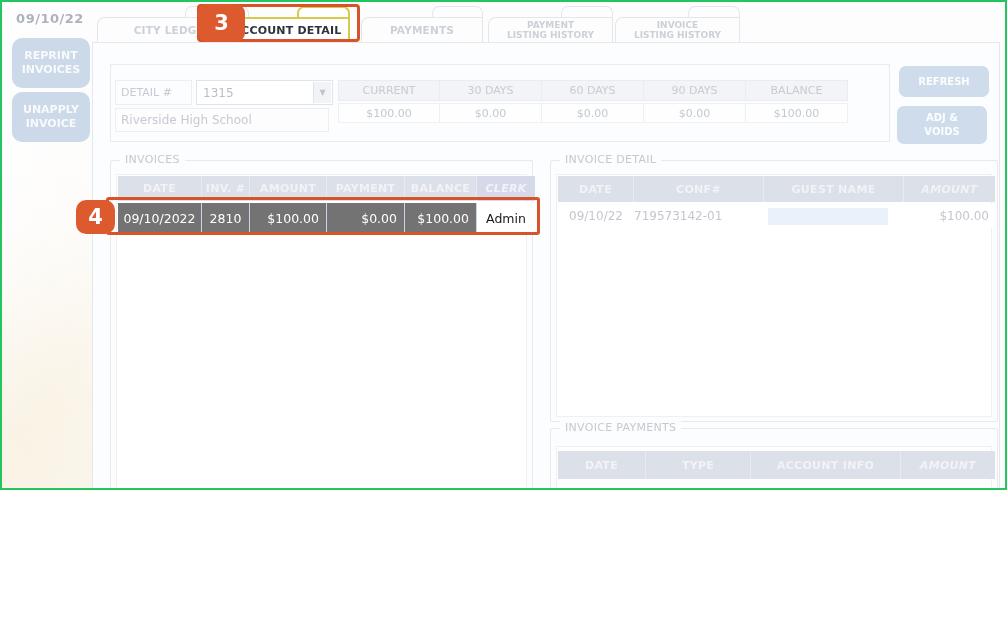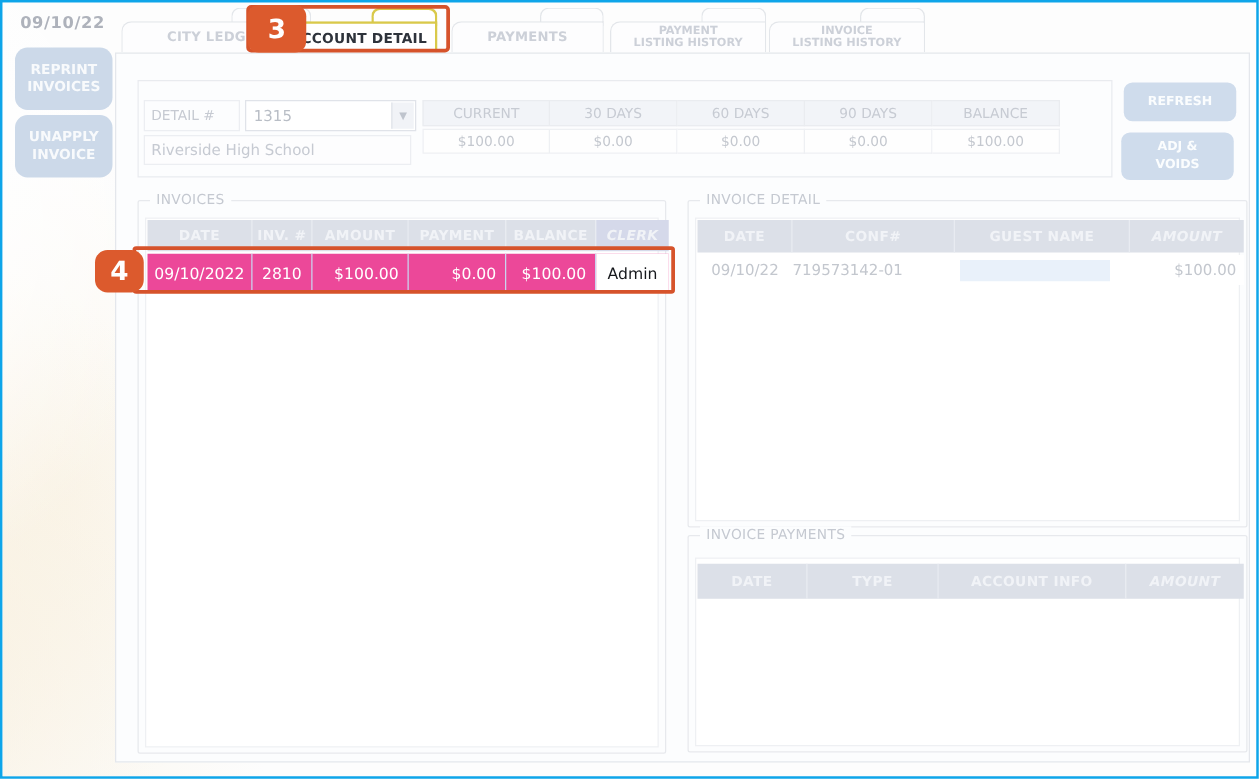--- a/index.html
+++ b/index.html
@@ -1,19 +1,19 @@
 <!DOCTYPE html>
 <html><head>
 <meta charset="utf-8">
 <style>
   * { margin:0; padding:0; box-sizing:border-box; }
   html,body { width:1007px; height:623px; }
   body { font-family:"DejaVu Sans","Liberation Sans",sans-serif; background:#fff; }
 
-  .window { position:relative; width:1007px; height:623px; border:2px solid #0ea5e9;
+  .window { position:relative; width:1007px; height:490px; border:2px solid #22c55e;
             background:#fdfdfd; overflow:hidden; }
 
   
   .bg-decor { position:absolute; left:0; top:0; width:420px; height:623px; pointer-events:none;
     background:
       radial-gradient(ellipse 300px 420px at -60px 180px, rgba(255,255,255,.95), rgba(255,255,255,0) 65%),
       radial-gradient(ellipse 520px 480px at -140px 520px, rgba(247,237,216,.85) 0%, rgba(247,237,216,0) 70%),
       radial-gradient(ellipse 260px 380px at 40px 380px, rgba(250,243,229,.7), rgba(250,243,229,0) 70%);
   }
 
@@ -97,21 +97,21 @@
                display:flex; align-items:center; justify-content:center; }
   .thead .th:last-child { border-right:none;font-style:italic; }
   .thead .th.clerk { background:#d5d9ea; }
 
   .inv-grid   { grid-template-columns:84px 48px 77px 78px 72px 58px; }
   .det-grid   { grid-template-columns:76px 130px 140px 91px; }
   .pay-grid   { grid-template-columns:88px 105px 150px 94px; }
 
   .inv-head { position:absolute; left:1px; top:1px; width:417px; }
   .inv-row { position:absolute; left:1px; top:28px; width:417px; height:30px; display:grid;
-             grid-template-columns:84px 48px 77px 78px 72px 58px; background:#ec4899; cursor:pointer; }
+             grid-template-columns:84px 48px 77px 78px 72px 58px; background:#737373; cursor:pointer; }
   .inv-row .td { color:#fff; font-size:12.5px; display:flex; align-items:center;
                  justify-content:center; border-right:1px solid #c9d4ef; }
   .inv-row .td.num { justify-content:flex-end; padding-right:7px; }
   .inv-row .td.clerk { background:#fff; color:#16181c; border-right:none; }
 
   .det-head { position:absolute; left:1px; top:1px; width:437px; }
   .det-head .th { height:26px; }
   .det-row { position:absolute; left:1px; top:29px; width:437px; height:24px; display:grid;
              grid-template-columns:76px 130px 140px 91px; background:#fff; cursor:pointer; }
   .det-row .td { color:#c3c7ce; font-size:12px; display:flex; align-items:center; }

